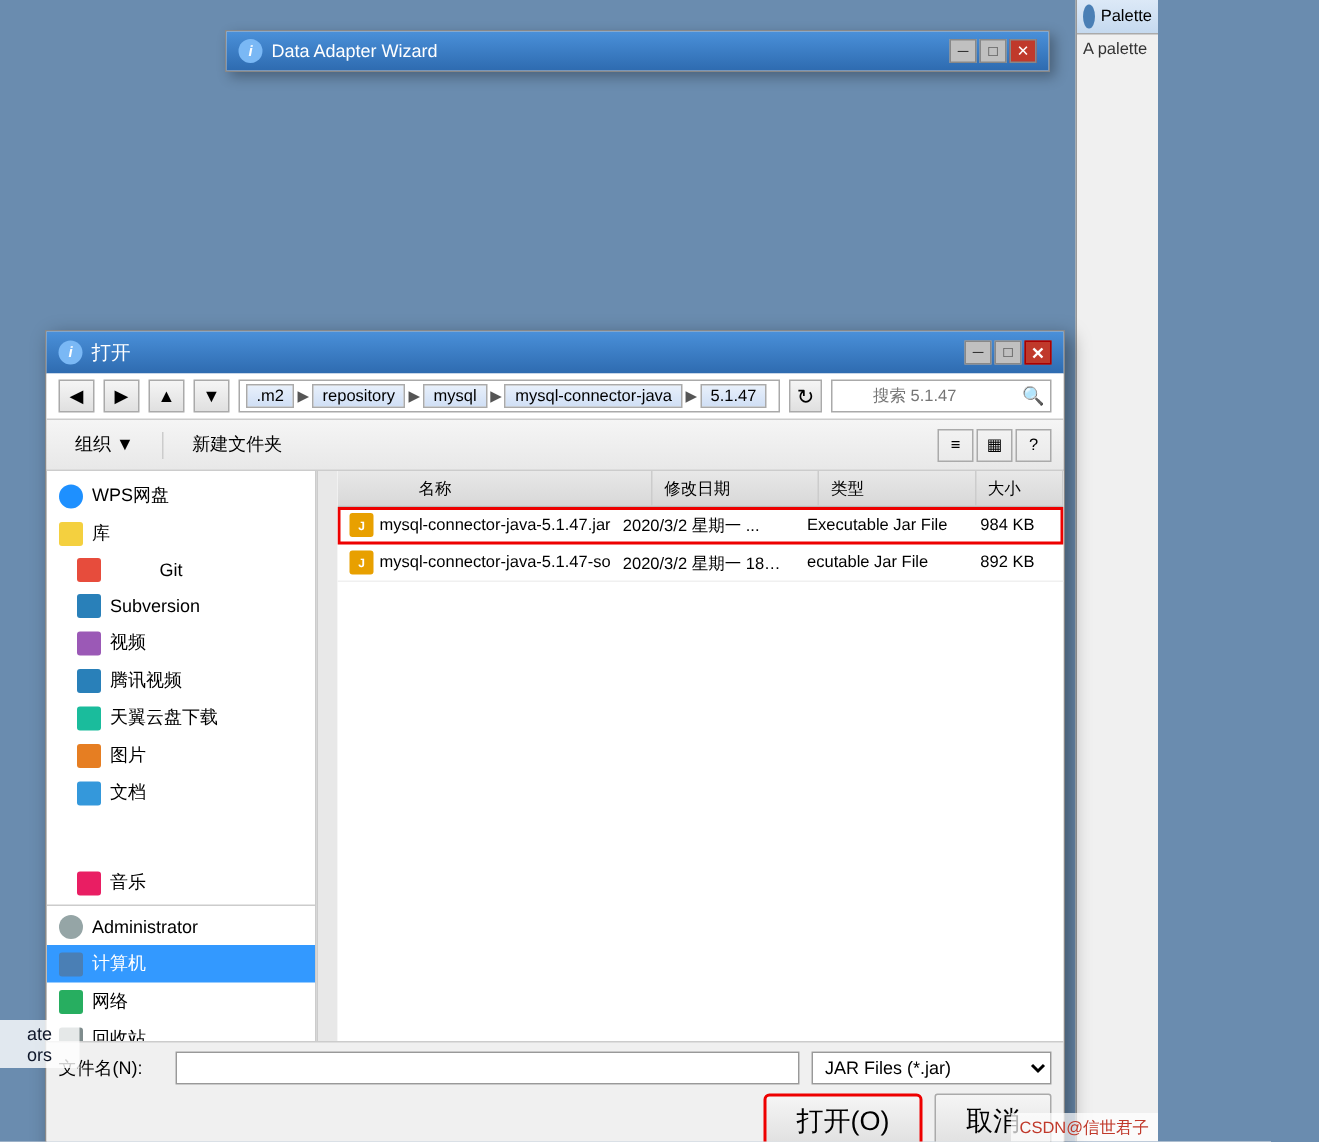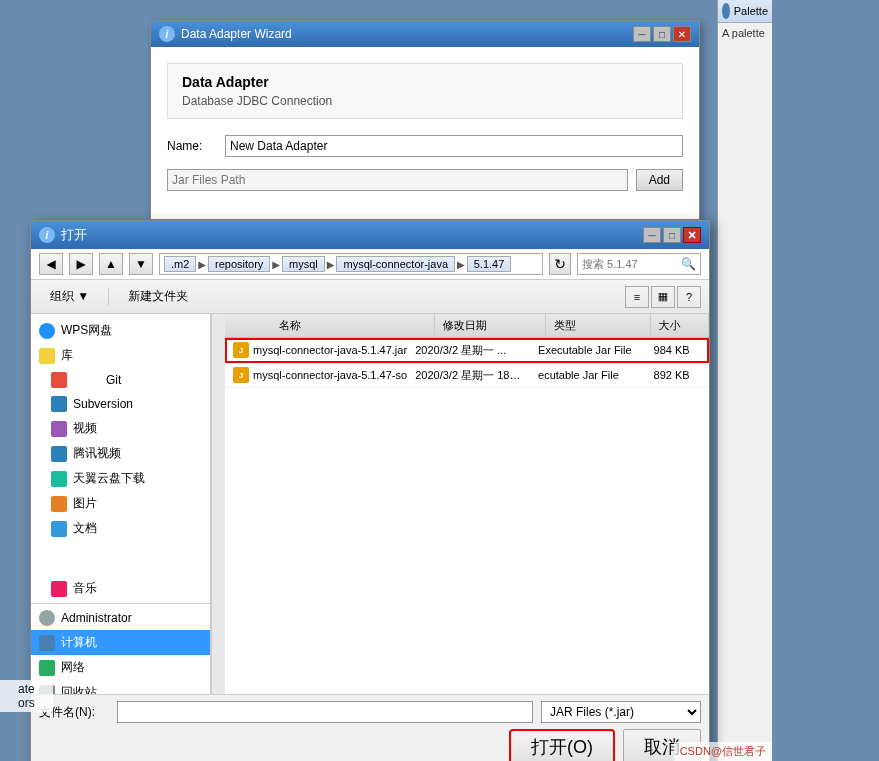--- a/index.html
+++ b/index.html
@@ -287,20 +287,21 @@
       border: 1px solid #aaa;
       background: white;
       height: 22px;
     }
     .search-input {
       border: none;
       outline: none;
       padding: 0 4px;
       font-size: 11px;
       width: 100px;
+      margin-left: 23px;
     }
     .search-icon-btn {
       width: 22px;
       height: 20px;
       background: transparent;
       border: none;
       cursor: pointer;
       display: flex;
       align-items: center;
       justify-content: center;
@@ -567,34 +568,20 @@
   <div class="wizard-dialog">
     <div class="wizard-titlebar">
       <div class="wizard-titlebar-left">
         <div class="wizard-title-icon">i</div>
         <span>Data Adapter Wizard</span>
       </div>
       <div class="wizard-titlebar-btns">
         <div class="win-btn">─</div>
         <div class="win-btn">□</div>
         <div class="win-btn close">✕</div>
-      </div>
-    </div>
-    <div class="wizard-body">
-      <div class="wizard-header-section">
-        <h2>Data Adapter</h2>
-        <p>Database JDBC Connection</p>
-      </div>
-      <div class="wizard-field-row">
-        <label>Name:</label>
-        <input type="text" class="wizard-name-input" value="New Data Adapter" style="">
-      </div>
-      <div class="jar-path-row">
-        <input type="text" class="jar-path-input" placeholder="Jar Files Path" style="">
-        <button class="add-btn">Add</button>
       </div>
     </div>
   </div>
 
   <div class="open-dialog">
 
     <div class="open-titlebar">
       <div class="open-titlebar-left">
         <div class="open-title-icon">i</div>
         <span>打开</span>

